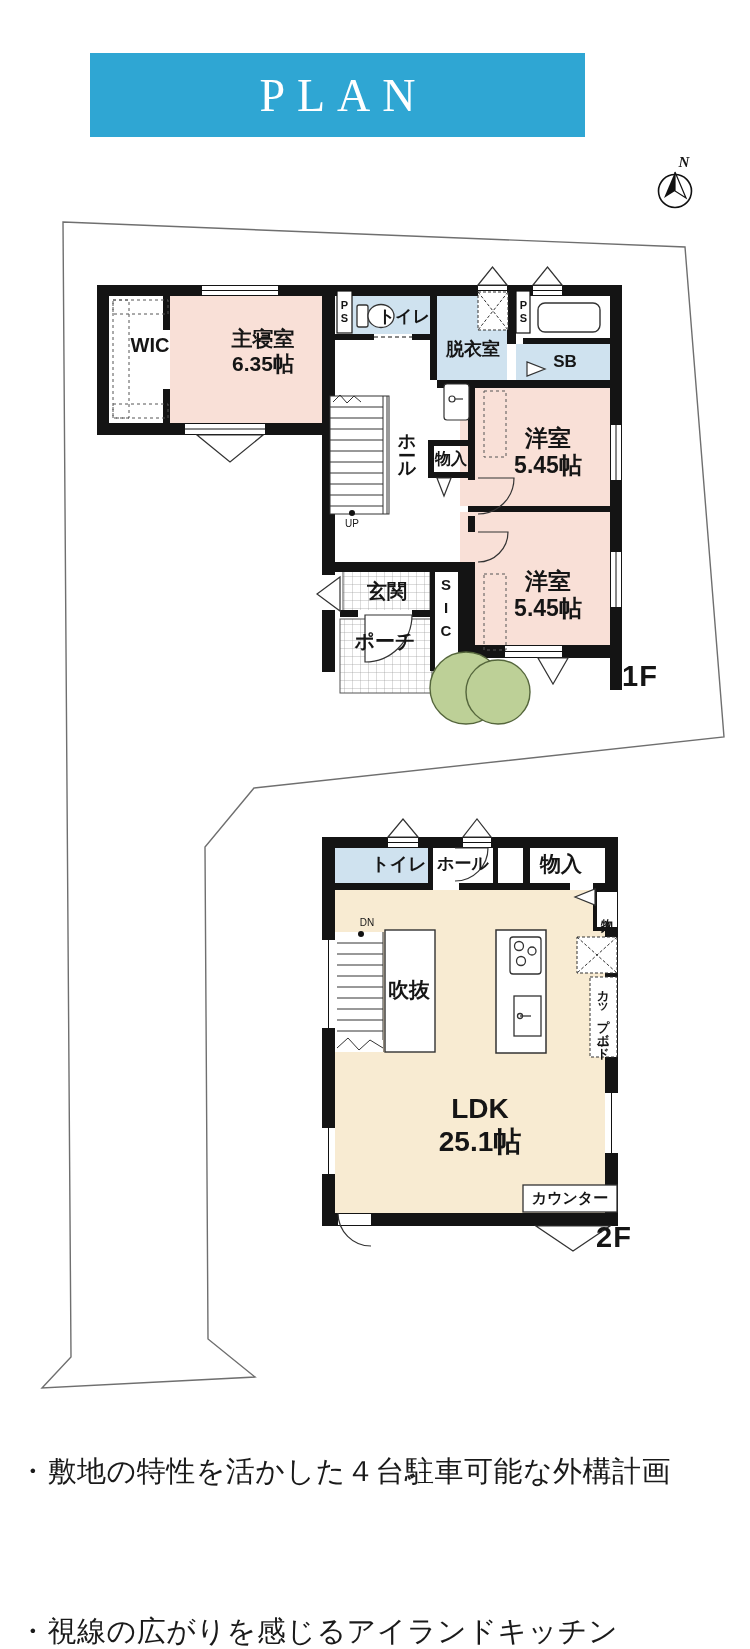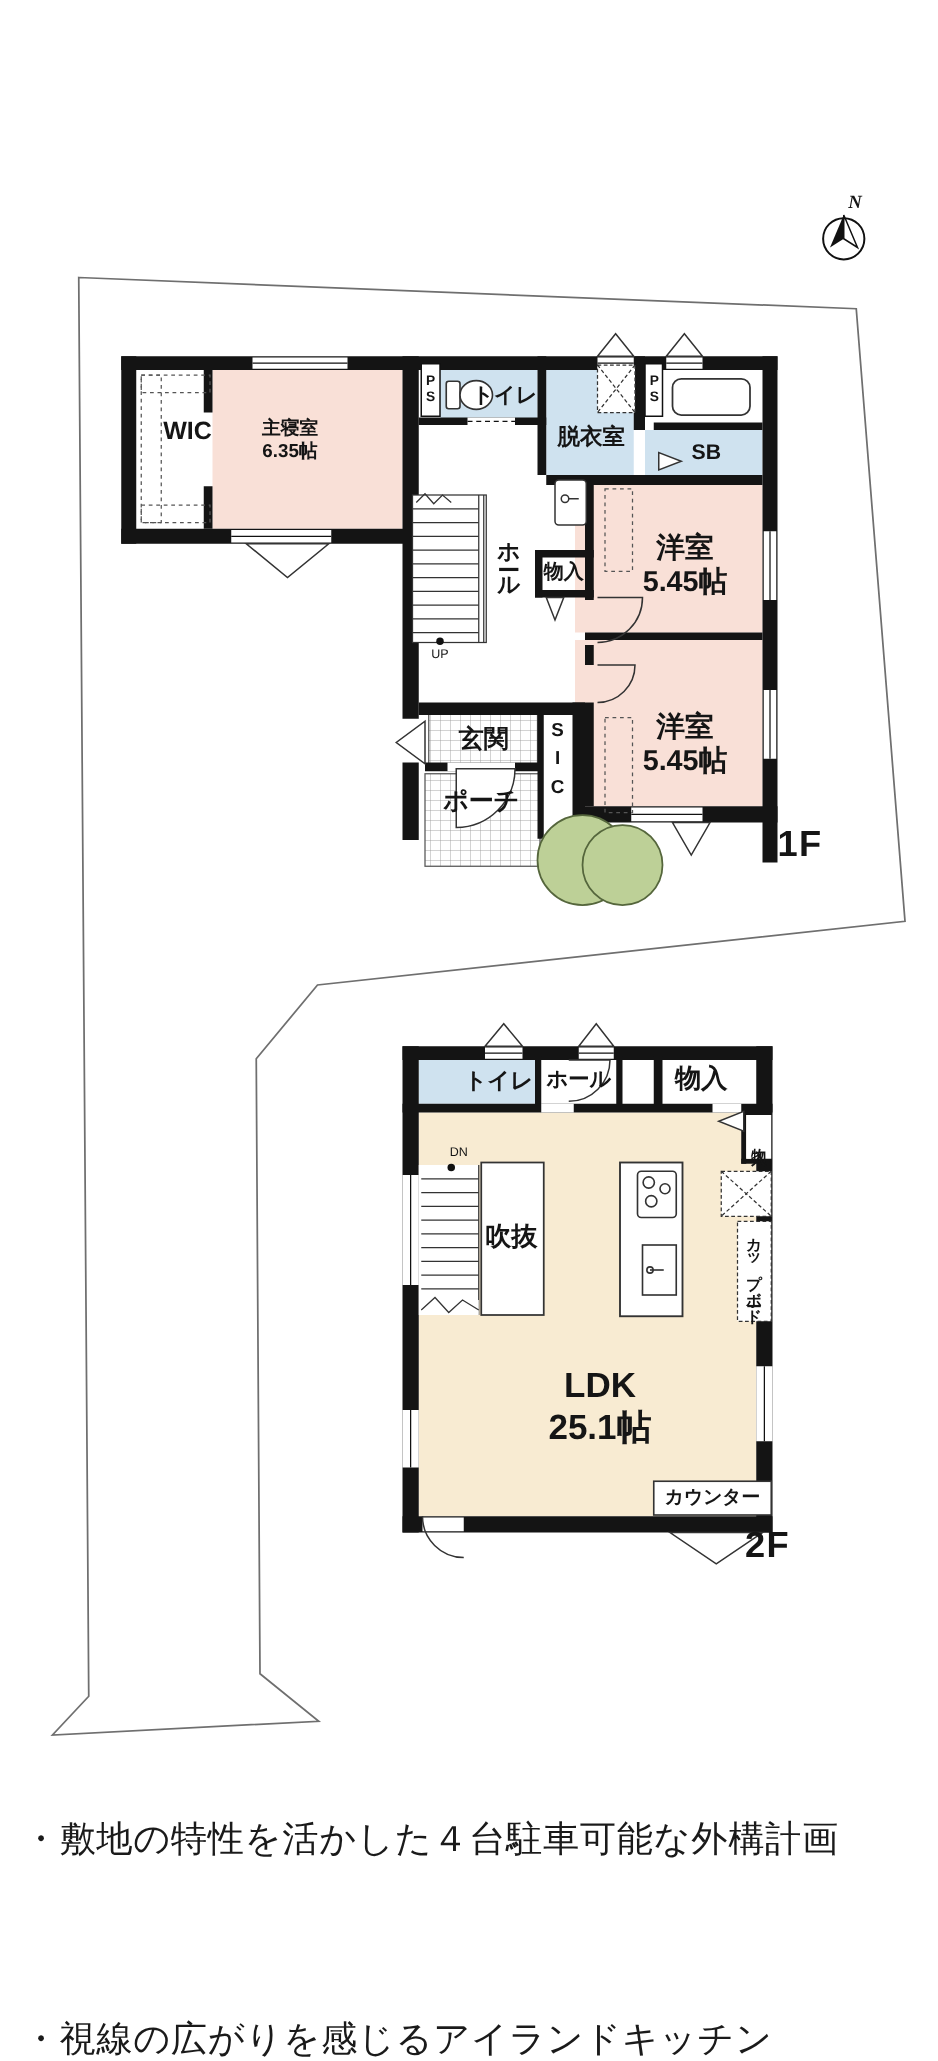--- a/index.html
+++ b/index.html
@@ -17,20 +17,23 @@
   .floor-tag{font-weight:600;letter-spacing:1px;}
   .compass-n{font-family:"Liberation Serif",serif;font-style:italic;font-weight:600;}
   .note{position:absolute;left:18px;font-family:"Liberation Serif",serif;font-size:29px;
         color:#1a1a1a;letter-spacing:0.5px;white-space:nowrap;font-weight:400;}
 </style>
 </head>
 <body>
 
 <div class="page">
 
+  <div class="plan-header">
+    <span>PLAN</span>
+  </div>
 
   <svg width="750" height="1649" viewBox="0 0 750 1649">
     <defs>
       <pattern id="tile" width="8" height="8" patternUnits="userSpaceOnUse">
         <rect width="8" height="8" fill="#ffffff"></rect>
         <path d="M 8 0 H 0 V 8" stroke="#9a9a9a" stroke-width="0.7" fill="none"></path>
       </pattern>
     </defs>
 
     <path d="M63,222 L685,247 L724,737 L254,788 L205,847 L208,1339 L255,1377 L42,1388 L71,1357 Z" fill="none" stroke="#6f6f6f" stroke-width="1.4" stroke-linejoin="miter"></path>
@@ -260,21 +263,21 @@
         <path d="M463,837 L491,837 L477,819 Z"></path>
         <path d="M536,1226 L610,1226 L573,1251 Z"></path>
         <path d="M595,889 L595,905 L575,897 Z"></path>
       </g>
     </g>
   </svg>
 
   <div class="label compass-n" style="left:684px;top:163px;font-size:15px;">N</div>
 
   <div class="label" style="left:150px;top:346px;font-size:20px;">WIC</div>
-  <div class="label" style="left:232px;top:352px;font-size:15px;">主寝室
+  <div class="label" style="left:263px;top:352px;font-size:21px;">主寝室
 6.35帖</div>
   <div class="label" style="left:404px;top:317px;font-size:17px;">トイレ</div>
   <div class="label vtext" style="left:344px;top:312px;font-size:11px;letter-spacing:1px;">PS</div>
   <div class="label vtext" style="left:523px;top:312px;font-size:11px;letter-spacing:1px;">PS</div>
   <div class="label" style="left:473px;top:350px;font-size:18px;">脱衣室</div>
   <div class="label" style="left:565px;top:362px;font-size:17px;">SB</div>
   <div class="label vtext" style="left:407px;top:447px;font-size:18px;">ホール</div>
   <div class="label" style="left:451px;top:459px;font-size:16px;">物入</div>
   <div class="label" style="left:548px;top:452px;font-size:23px;">洋室
 5.45帖</div>

